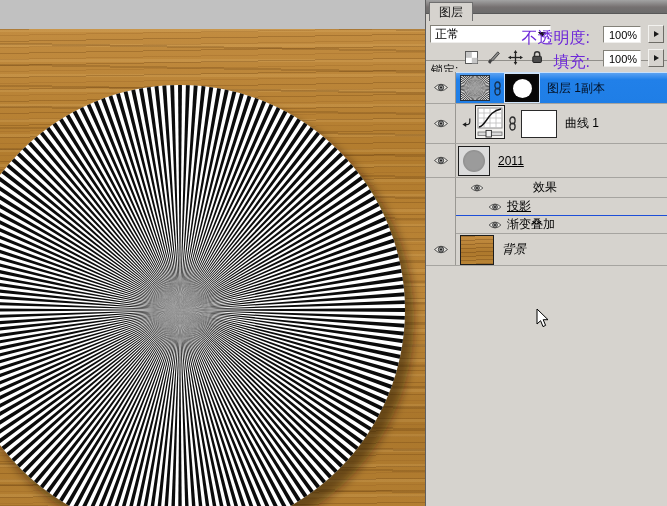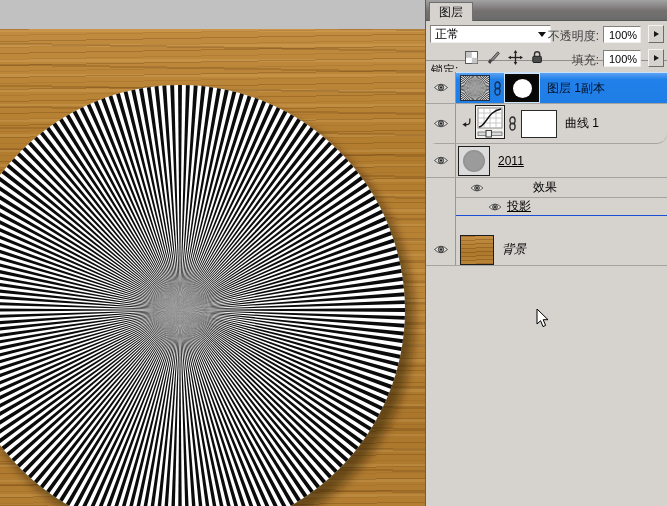--- a/index.html
+++ b/index.html
@@ -13,34 +13,34 @@
       repeating-linear-gradient(179deg, rgba(100,58,12,.28) 0 1px, rgba(0,0,0,0) 1px 6px,
          rgba(150,98,36,.30) 6px 7px, rgba(0,0,0,0) 7px 12px),
       repeating-linear-gradient(181deg, rgba(80,45,8,.20) 0 2px, rgba(0,0,0,0) 2px 21px),
       repeating-linear-gradient(180deg, rgba(255,220,150,.12) 0 3px, rgba(0,0,0,0) 3px 15px),
       linear-gradient(180deg,#c28c40,#b17b2d 28%,#bd8739 55%,#aa762b 82%,#b37e31);}
   .burst-svg{position:absolute;left:0;top:0;}
 
   
   .panel{position:absolute;left:425px;top:0;width:242px;height:506px;background:#d6d3ce;
     border-left:1px solid #5f5f5f;}
-  .tabbar{position:relative;height:21px;background:linear-gradient(#a3a3a3,#757070 55%,#6b6b6b);
+  .tabbar{position:relative;height:14px;background:linear-gradient(#a3a3a3,#757070 55%,#6b6b6b);
     border-bottom:1px solid #585858;}
   .tab{position:absolute;left:3px;top:2px;height:19px;padding:0 9px;background:#d6d3ce;
     border:1px solid #6f6f6f;border-bottom:none;font-size:12px;line-height:18px;color:#111;}
 
   .controls{position:absolute;left:0;top:21px;width:100%;height:40px;border-bottom:1px solid #918f8a;}
   .blend-row{position:relative;height:25px;}
   .lock-row{position:relative;height:24px;}
   .combo{position:absolute;left:4px;top:4px;width:121px;height:18px;background:#fff;
     border:1px solid;border-color:#838179 #efeeec #efeeec #838179;
     display:flex;align-items:center;justify-content:space-between;padding:0 4px;font-size:12px;color:#000;}
   .caret-down{width:0;height:0;border-left:4px solid transparent;border-right:4px solid transparent;
     border-top:5px solid #111;}
-  .ctl-label{position:absolute;right:68px;font-size:12px;color:#404040;white-space:nowrap;}
+  .ctl-label{position:absolute;right:77px;font-size:16px;color:#6d28d9;white-space:nowrap;}
   .valbox{position:absolute;right:26px;width:38px;height:17px;background:#fff;font-size:11px;color:#000;
     border:1px solid;border-color:#838179 #efeeec #efeeec #838179;padding:2px 0 0 5px;}
   .popup-btn{position:absolute;right:3px;width:16px;height:18px;background:#d6d3ce;
     border:1px solid;border-color:#f3f2ef #6e6c66 #6e6c66 #f3f2ef;
     display:flex;align-items:center;justify-content:center;}
   .caret-right{width:0;height:0;border-top:3px solid transparent;border-bottom:3px solid transparent;
     border-left:5px solid #1a1a1a;}
   .lock-label{position:absolute;left:5px;top:16px;font-size:12px;color:#111;}
   .lock-icons{position:absolute;left:37px;top:3px;display:flex;gap:6px;align-items:center;height:16px;}
   .lock-btn{display:flex;align-items:center;justify-content:center;width:16px;height:16px;}
@@ -419,21 +419,21 @@
           <svg width="9" height="15">
               <ellipse cx="4.5" cy="4.4" rx="2.6" ry="3.4" fill="none" stroke="#16314f" stroke-width="1.3"></ellipse>
               <ellipse cx="4.5" cy="10.6" rx="2.6" ry="3.4" fill="none" stroke="#16314f" stroke-width="1.3"></ellipse>
             </svg>
         </span>
         <div class="mask-thumb"></div>
         <span class="name name--selected">图层 1副本</span>
       </div>
     </div>
 
-    <div class="row" style="height:40px;border-radius:10px;">
+    <div class="row" style="height:40px;">
       <div class="eye-cell">
         <svg width="16" height="11" viewBox="0 0 15 11">
             <path d="M1 5.5 Q7.5 -1 14 5.5 Q7.5 12 1 5.5 Z" fill="#ecebe7" stroke="#3c3c3c" stroke-width="0.9"></path>
             <circle cx="7.5" cy="5.5" r="2.7" fill="#9a9a9a" stroke="#222" stroke-width="0.8"></circle>
             <circle cx="7.5" cy="5.5" r="1.1" fill="#222"></circle>
           </svg>
       </div>
       <div class="row-main">
         <span class="clip-wrap">
           <svg width="11" height="11">
@@ -506,20 +506,30 @@
               <circle cx="7.5" cy="5.5" r="2.7" fill="#9a9a9a" stroke="#222" stroke-width="0.8"></circle>
               <circle cx="7.5" cy="5.5" r="1.1" fill="#222"></circle>
             </svg>
         </span>
         <span class="fx-label">投影</span>
       </div>
     </div>
 
     <div class="row" style="height:18px;border-bottom:none;">
       <div class="eye-cell" style="border-bottom:none;"></div>
+      <div class="row-main" style="border-bottom:1px solid #a6a4a0;">
+        <span class="fx-eye fx-eye--deep">
+          <svg width="14" height="10" viewBox="0 0 15 11">
+              <path d="M1 5.5 Q7.5 -1 14 5.5 Q7.5 12 1 5.5 Z" fill="#ecebe7" stroke="#3c3c3c" stroke-width="0.9"></path>
+              <circle cx="7.5" cy="5.5" r="2.7" fill="#9a9a9a" stroke="#222" stroke-width="0.8"></circle>
+              <circle cx="7.5" cy="5.5" r="1.1" fill="#222"></circle>
+            </svg>
+        </span>
+        <span class="fx-label">渐变叠加</span>
+      </div>
     </div>
 
     <div class="row" style="height:32px;">
       <div class="eye-cell">
         <svg width="16" height="11" viewBox="0 0 15 11">
             <path d="M1 5.5 Q7.5 -1 14 5.5 Q7.5 12 1 5.5 Z" fill="#ecebe7" stroke="#3c3c3c" stroke-width="0.9"></path>
             <circle cx="7.5" cy="5.5" r="2.7" fill="#9a9a9a" stroke="#222" stroke-width="0.8"></circle>
             <circle cx="7.5" cy="5.5" r="1.1" fill="#222"></circle>
           </svg>
       </div>

